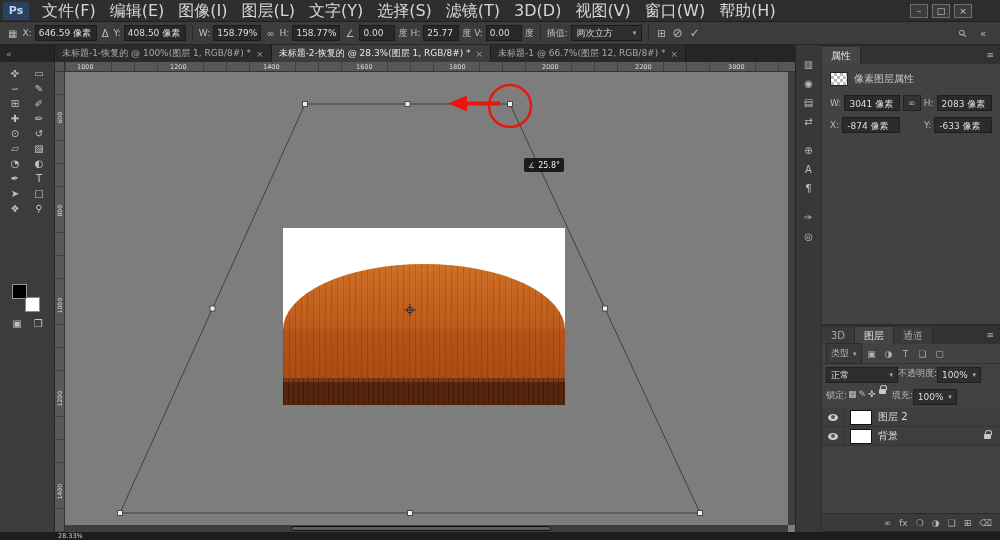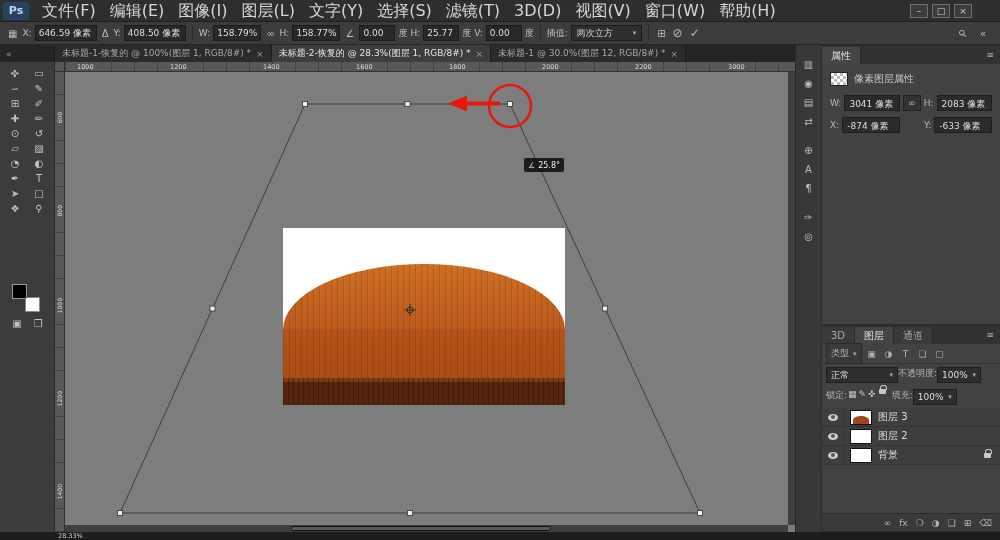--- a/index.html
+++ b/index.html
@@ -183,21 +183,21 @@
     </div>
     <div class="doc-tab">
       <span>未标题-1-恢复的 @ 100%(图层 1, RGB/8#) *</span>
       <span class="tab-close">×</span>
     </div>
     <div class="doc-tab active">
       <span>未标题-2-恢复的 @ 28.3%(图层 1, RGB/8#) *</span>
       <span class="tab-close">×</span>
     </div>
     <div class="doc-tab">
-      <span>未标题-1 @ 30.0%(图层 12, RGB/8#) *</span>
+      <span>未标题-1 @ 66.7%(图层 12, RGB/8#) *</span>
       <span class="tab-close">×</span>
     </div>
   </div>
 
   <div class="toolbar">
     <div class="tools-grid">
       <span class="tool">✜</span>
       <span class="tool">▭</span>
       <span class="tool">∽</span>
       <span class="tool">✎</span>
@@ -375,27 +375,20 @@
         <span class="mini-select pct-sel">
           <span>100%</span>
           <span class="caret">▾</span>
         </span>
       </div>
       <div class="layer-list">
         <div class="layer-row">
           <div class="eye-cell">
               <div class="eye"></div>
             </div>
-          <div class="thumb checker checker-blob"></div>
-          <span class="layer-name">图层 3</span>
-        </div>
-        <div class="layer-row">
-          <div class="eye-cell">
-              <div class="eye"></div>
-            </div>
           <div class="thumb"></div>
           <span class="layer-name">图层 2</span>
         </div>
         <div class="layer-row">
           <div class="eye-cell">
               <div class="eye"></div>
             </div>
           <div class="thumb"></div>
           <span class="layer-name">背景</span>
           <span class="lock-shape row-lock"></span>

